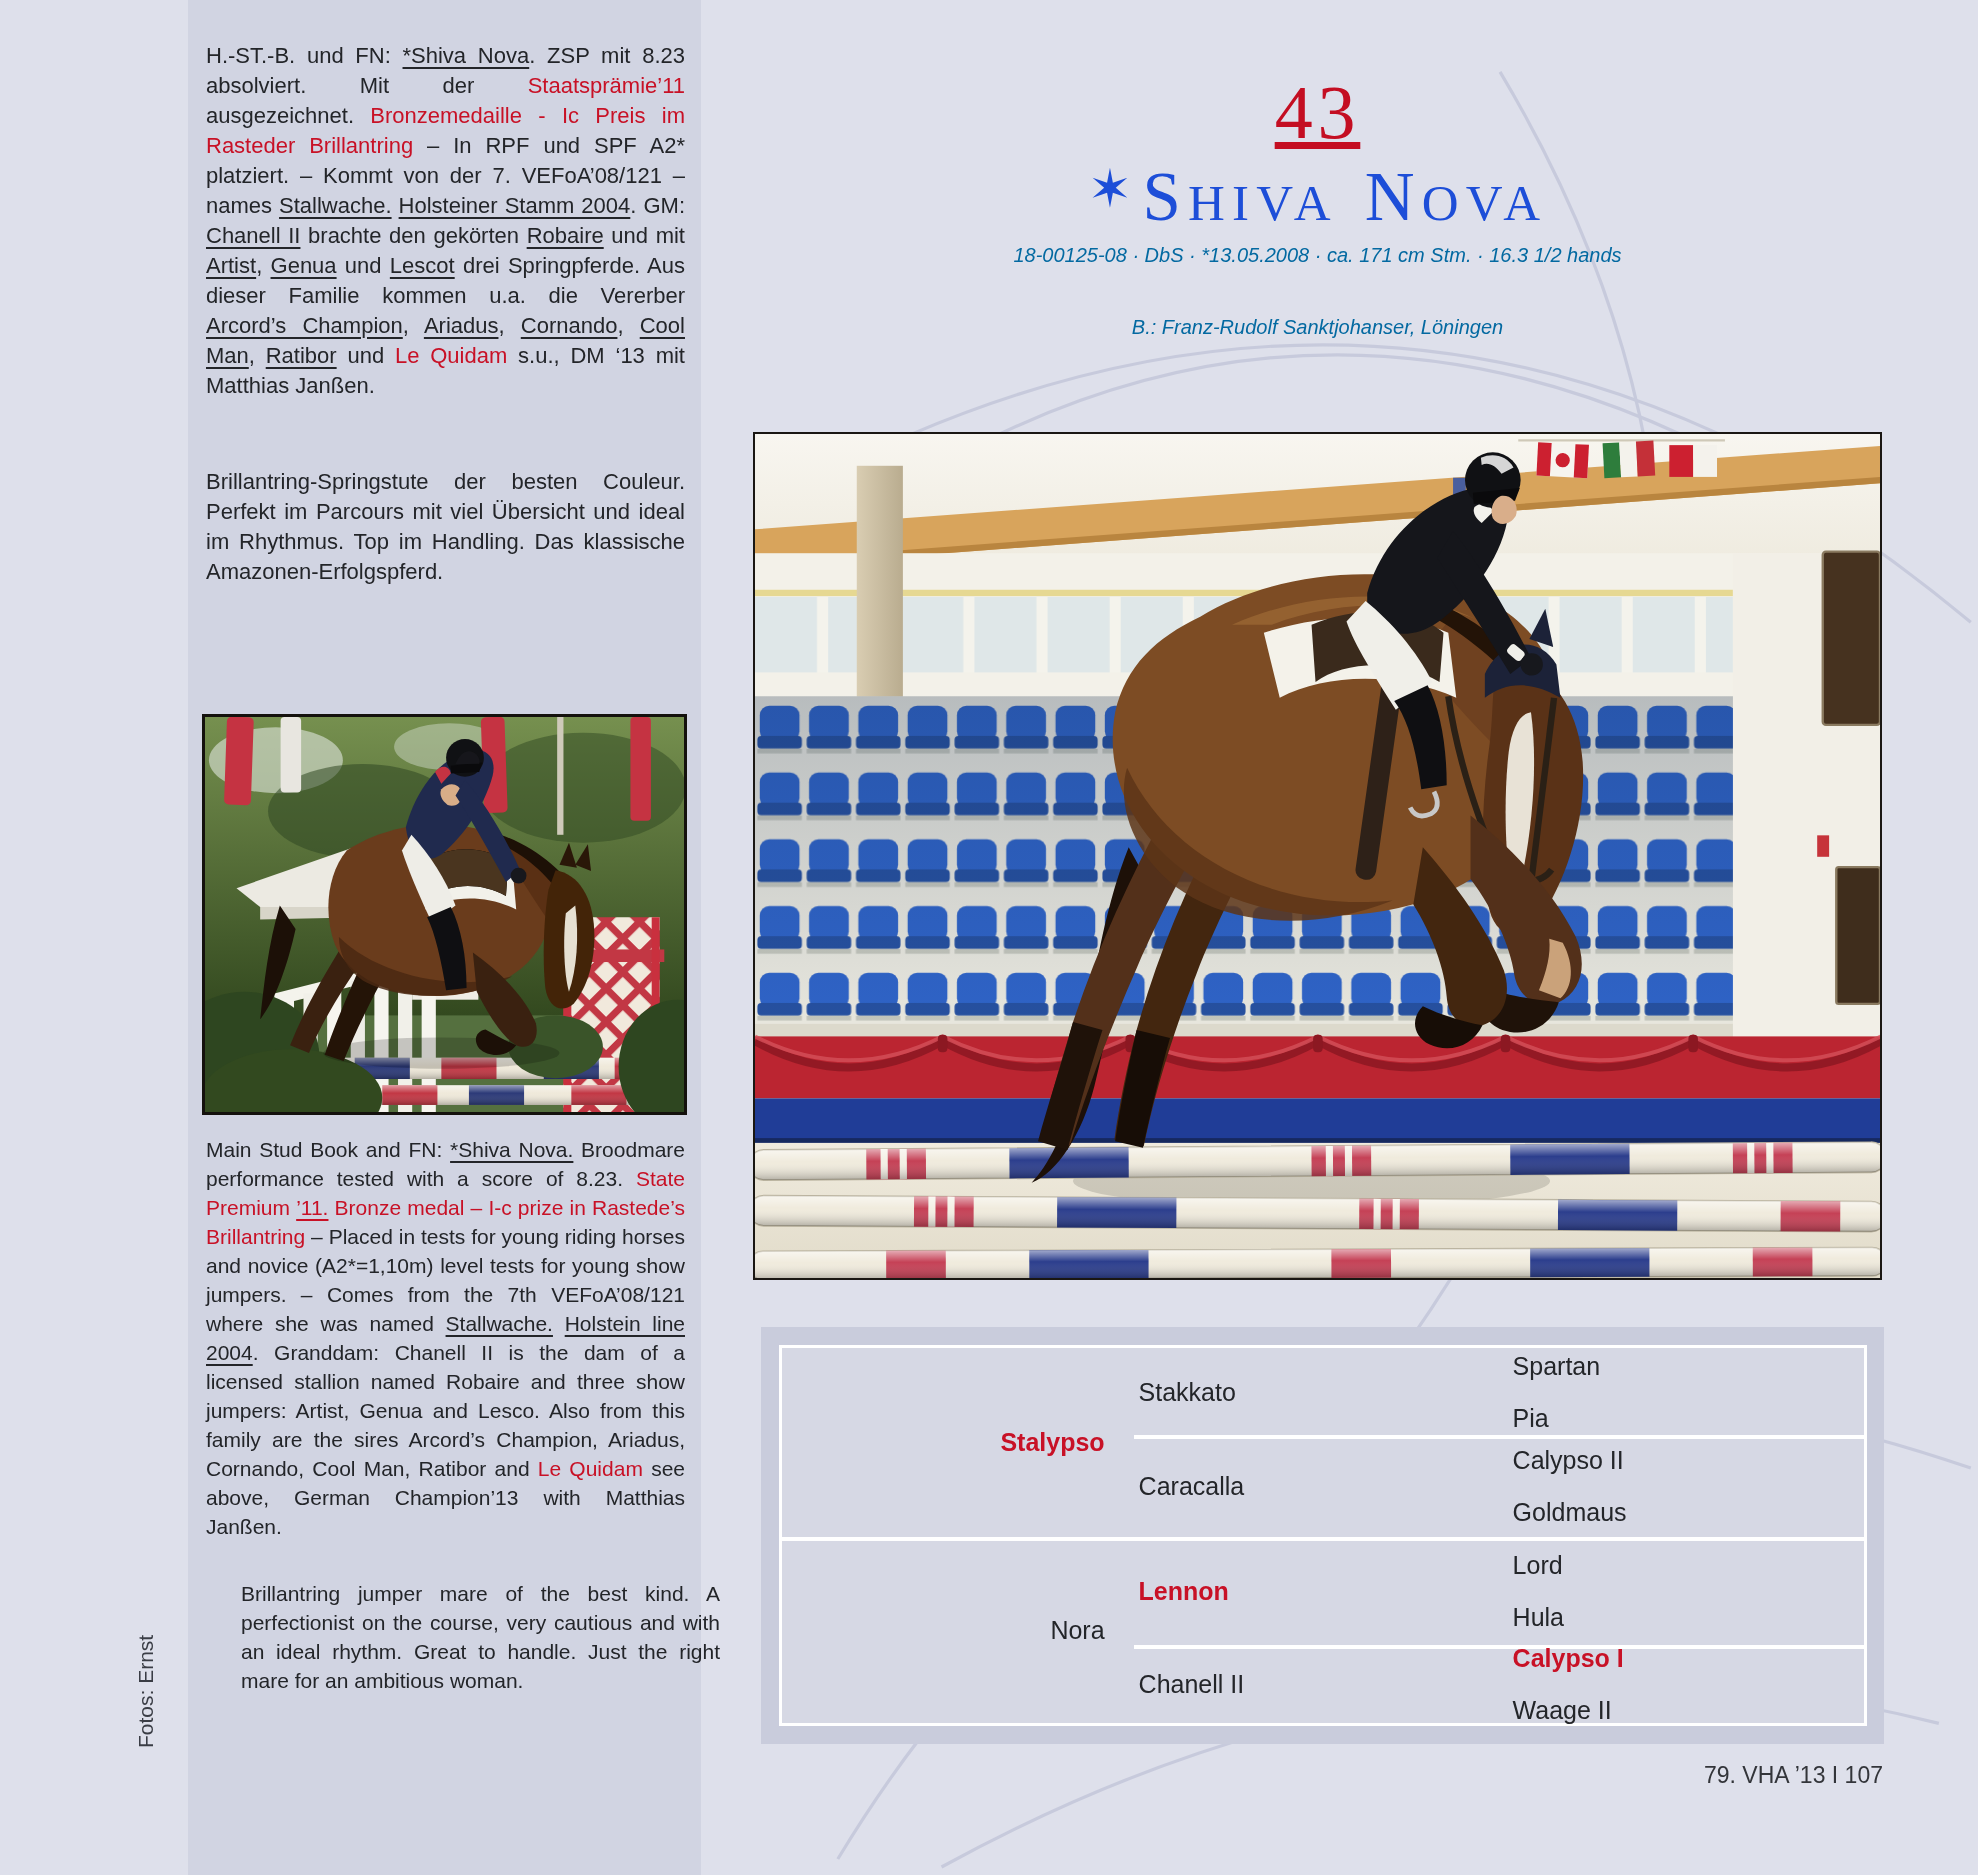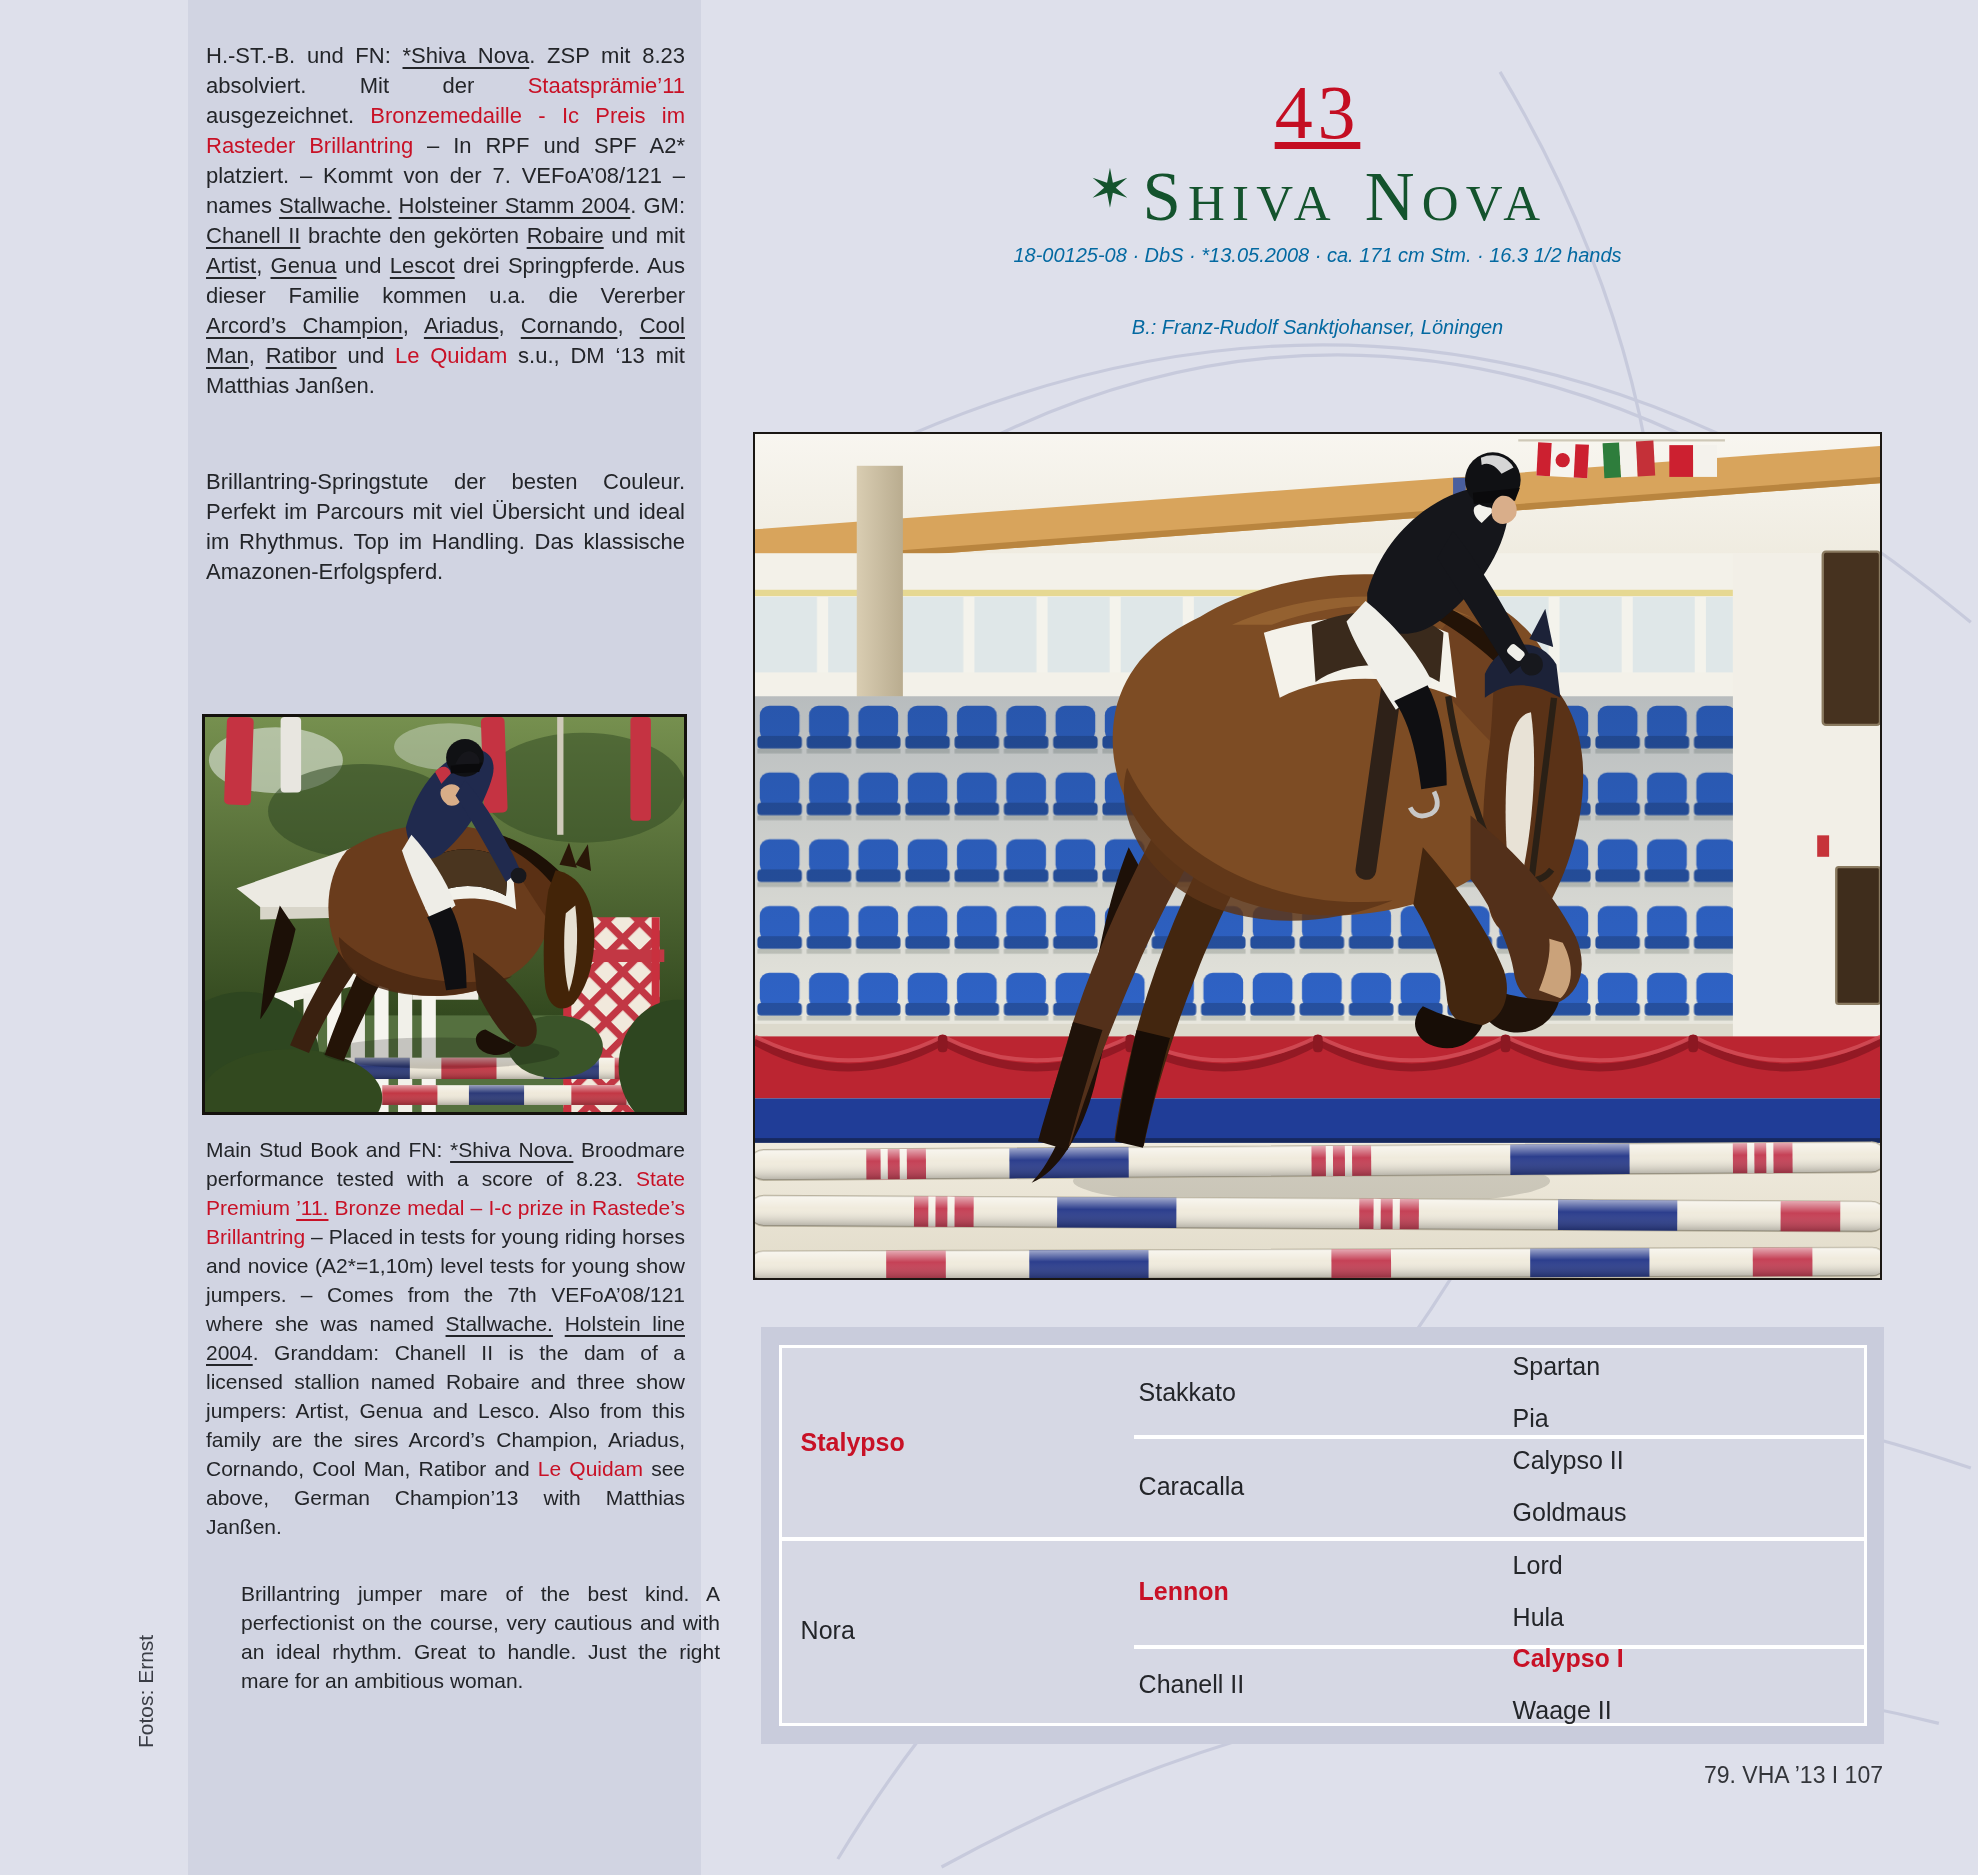--- a/index.html
+++ b/index.html
@@ -14,41 +14,41 @@
   .seg-red{color:#c81126;}
   .seg-u{text-decoration:underline;text-decoration-thickness:1.6px;text-underline-offset:4px;}
   .photo-side{position:absolute;left:202px;top:714px;width:485px;height:401px;
               border:3.2px solid #14110d;box-sizing:border-box;background:#55703f;}
   .photo-side svg,.photo-main svg{display:block;width:100%;height:100%;}
   .credit{position:absolute;left:134px;top:1748px;width:140px;height:27px;
           transform:rotate(-90deg);transform-origin:left top;font-size:21px;color:#3a3d45;white-space:nowrap;}
   .cat-num{position:absolute;left:753px;top:73px;width:1129px;text-align:center;
            font-family:"Liberation Serif",serif;font-size:76px;line-height:78px;color:#c40e22;letter-spacing:4.8px;text-decoration:underline;}
   .horse-name{position:absolute;left:753px;top:153px;width:1129px;text-align:center;
-              font-family:"Liberation Serif",serif;color:#14532d;letter-spacing:7.2px;font-size:69px;line-height:73px;white-space:nowrap;}
+              font-family:"Liberation Serif",serif;color:#1d4ed8;letter-spacing:7.2px;font-size:69px;line-height:73px;white-space:nowrap;}
   .horse-name .sc{font-size:51px;}
   .horse-name .star{font-size:53px;vertical-align:12.8px;margin-right:3.2px;}
   .horse-name .w2{margin-left:27px;}
   .info{position:absolute;left:753px;width:1129px;text-align:center;color:#0369a1;font-size:20px;font-style:italic;}
   .i1{top:244px;}
   .i2{top:281px;}
   .i3{top:316px;}
   .photo-main{position:absolute;left:753px;top:432px;width:1129px;height:848px;
               border:2.4px solid #1a1713;box-sizing:border-box;background:#f4f2ec;}
   .watermark{position:absolute;left:0;top:0;width:1978px;height:1875px;pointer-events:none;}
   .ped-panel{position:absolute;left:761px;top:1327px;width:1123px;height:417px;background:#c9ccdc;}
   .ped-inner{position:absolute;left:17.6px;top:18.4px;width:1088px;height:381px;
              border:3.2px solid #ffffff;background:#d6d8e4;box-sizing:border-box;}
   .pline{position:absolute;background:#ffffff;height:3.2px;}
   .pl1{left:352px;right:0;top:87px;}
   .pl2{left:0;right:0;top:189px;}
   .pl3{left:352px;right:0;top:297px;}
   .pc{position:absolute;display:flex;flex-direction:column;justify-content:center;
       font-size:25px;line-height:36px;color:#232529;}
-  .c1{left:19px;width:319px;}
+  .c1{left:4px;width:319px;text-align:right;}
   .c2{left:357px;width:343px;}
   .c3{left:731px;width:343px;gap:16px;}
   .rA{top:0;height:188px;}
   .rB{top:188px;height:188px;}
   .s1{top:0;height:87px;}
   .s2{top:87px;height:101px;}
   .s3{top:188px;height:109px;}
   .s4{top:297px;height:78px;}
   .red{color:#c81126;font-weight:bold;}
   .footer{position:absolute;left:1484px;top:1762px;width:399px;text-align:right;font-size:23px;color:#33353a;}

